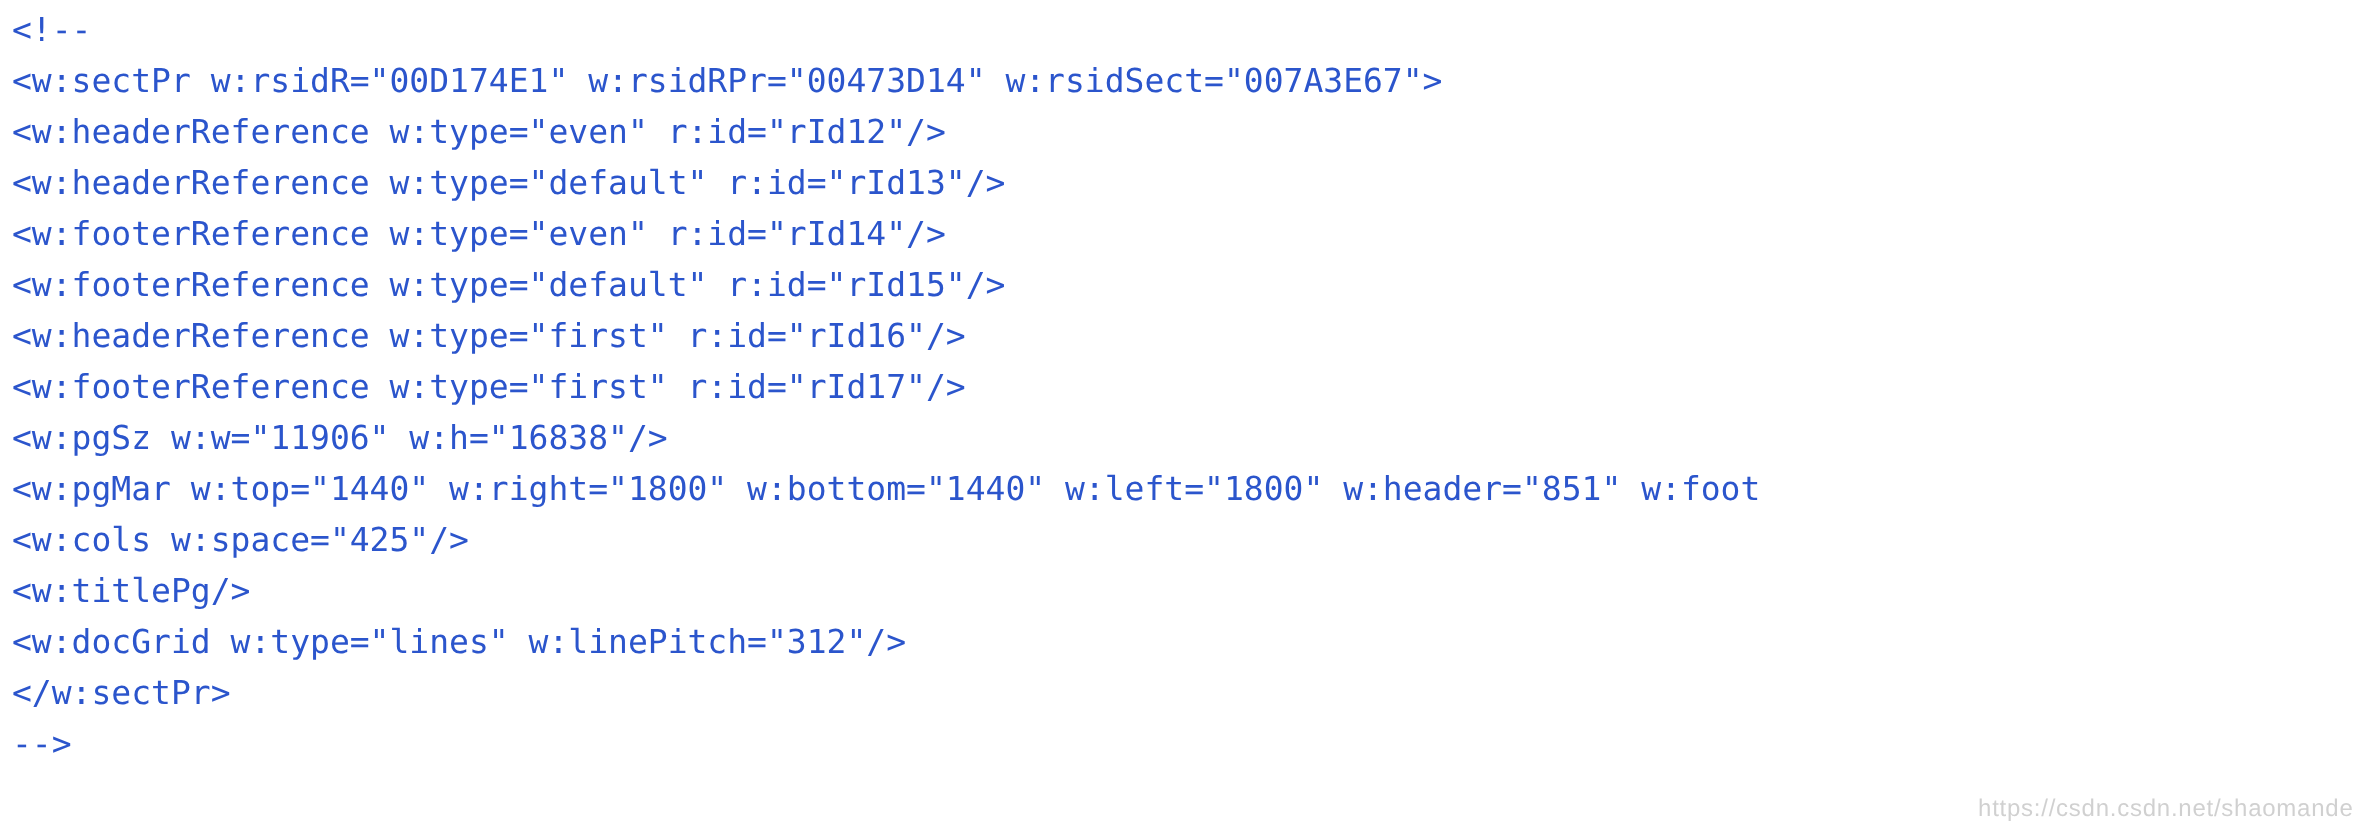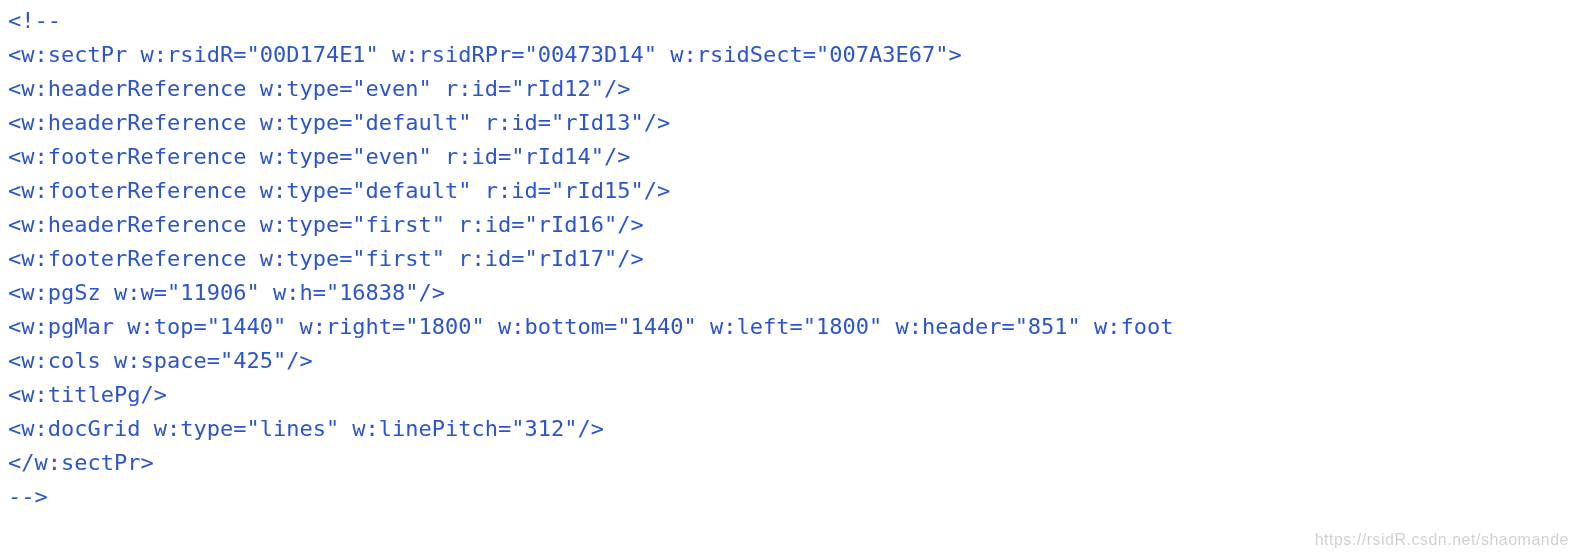--- a/index.html
+++ b/index.html
@@ -44,13 +44,13 @@
 <span>&lt;w:headerReference w:type="first" r:id="rId16"/&gt;</span>
 <span>&lt;w:footerReference w:type="first" r:id="rId17"/&gt;</span>
 <span>&lt;w:pgSz w:w="11906" w:h="16838"/&gt;</span>
 <span>&lt;w:pgMar w:top="1440" w:right="1800" w:bottom="1440" w:left="1800" w:header="851" w:foot</span>
 <span>&lt;w:cols w:space="425"/&gt;</span>
 <span>&lt;w:titlePg/&gt;</span>
 <span>&lt;w:docGrid w:type="lines" w:linePitch="312"/&gt;</span>
 <span>&lt;/w:sectPr&gt;</span>
 <span>--&gt;</span></pre>
 
-<div class="watermark">https://rsidR.csdn.net/shaomande</div>
+<div class="watermark">https://csdn.csdn.net/shaomande</div>
 
 </body></html>

